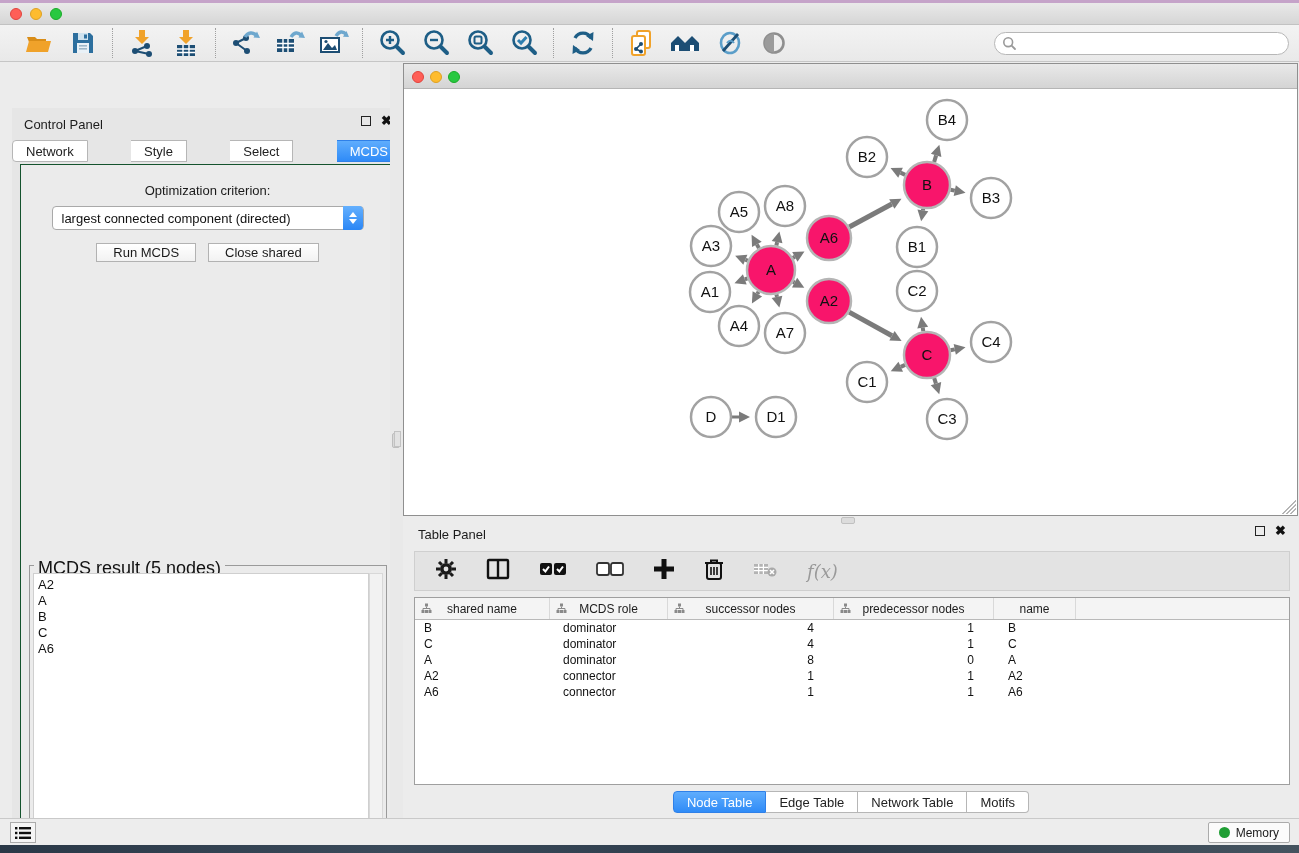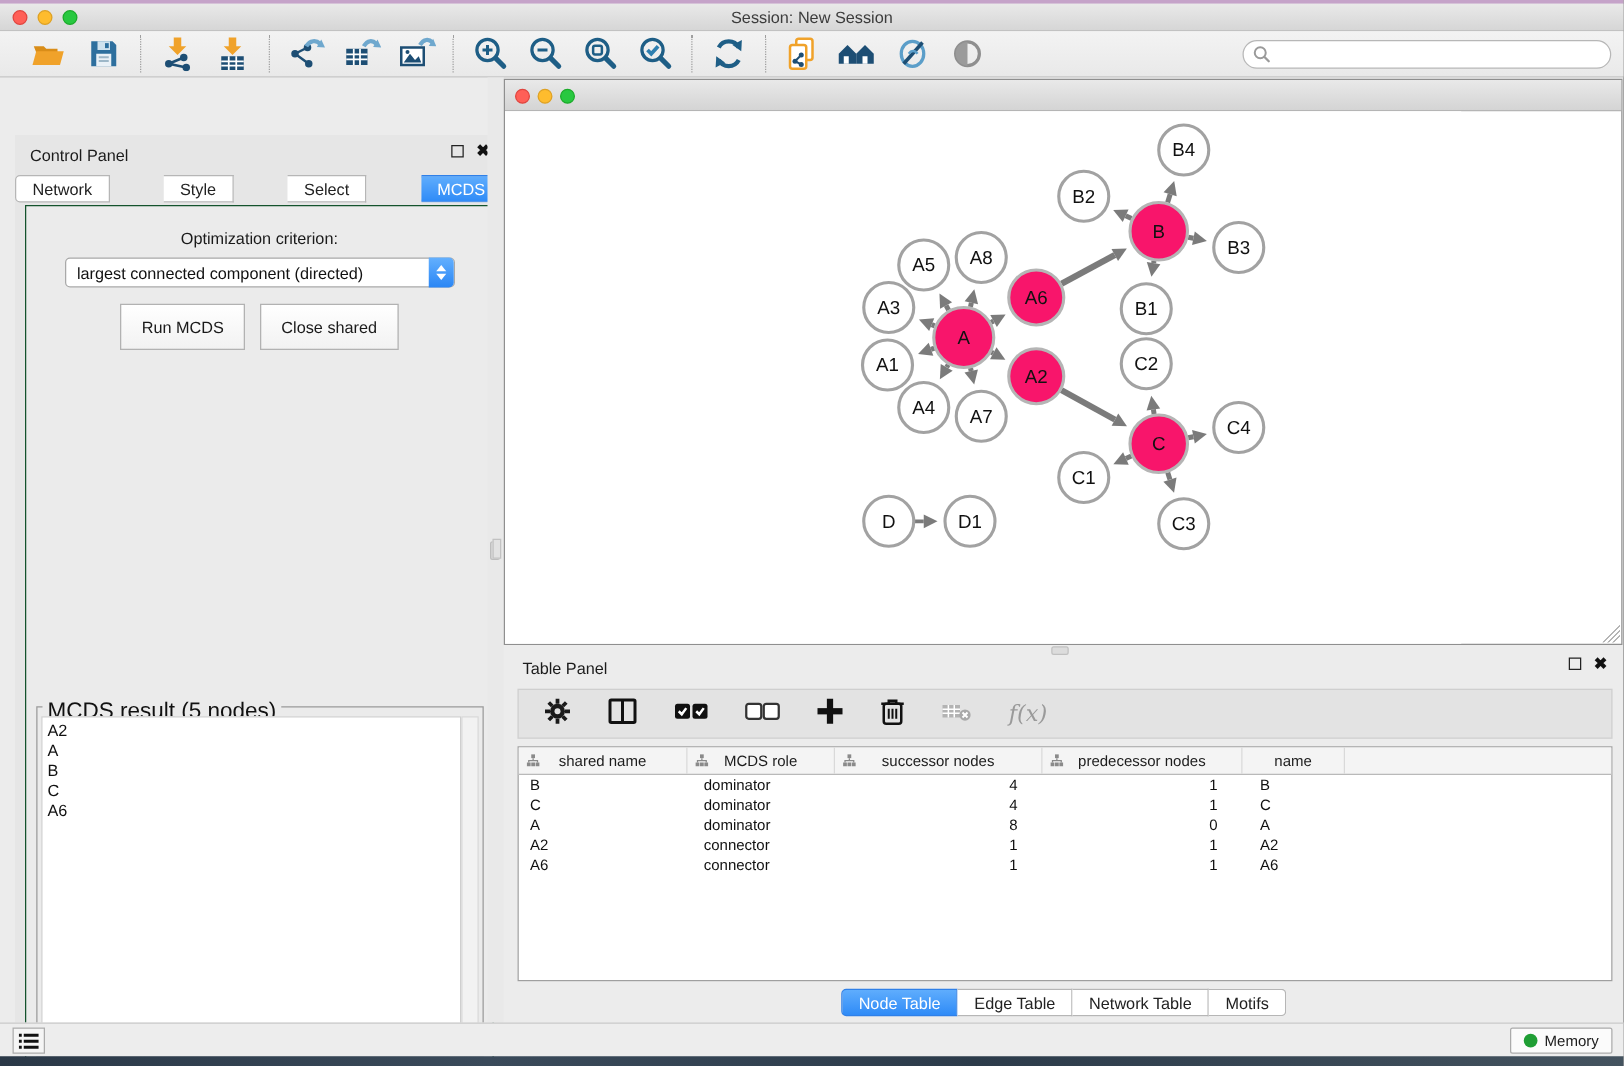--- a/index.html
+++ b/index.html
@@ -73,21 +73,21 @@
   .combo-btn {
     position:absolute; right:0; top:-1px; width:20px; height:24px; border-radius:0 4px 4px 0;
     background:linear-gradient(#64b0fe,#2a86f5); display:flex; flex-direction:column;
     align-items:center; justify-content:center; gap:2px;
   }
   .chev { width:0; height:0; border-left:4px solid transparent; border-right:4px solid transparent; }
   .chev.up { border-bottom:5px solid #fff; }
   .chev.down { border-top:5px solid #fff; }
   .btn-row { display:flex; justify-content:center; gap:12px; margin-top:13px; }
   .push-btn {
-    height:37px; padding:0 16px; background:linear-gradient(#ffffff,#f2f2f2);
+    height:19px; padding:0 16px; background:linear-gradient(#ffffff,#f2f2f2);
     border:1px solid #b2b2b2; border-radius:0; font-size:13px; color:#1a1a1a;
     display:flex; align-items:center;
   }
   .result-box {
     position:absolute; left:8px; top:400px; width:358px; height:280px;
     border:1px solid #9a9a9a;
   }
   .result-legend {
     position:absolute; left:4px; top:-8px; background:#ebebeb; padding:0 4px;
     font-size:18px; color:#111;
@@ -160,21 +160,20 @@
 
 <div class="screen">
   <div class="top-strip"></div>
 
   <div class="titlebar">
     <div class="lights">
       <div class="light l-red"></div>
       <div class="light l-yellow"></div>
       <div class="light l-green"></div>
     </div>
-    <div class="title">Session: New Session</div>
   </div>
 
   <div class="toolbar">
     <div class="tgroup">
       <div class="tbtn">
         <svg width="30" height="26" viewBox="0 0 30 26">
             <path d="M3 7 h8 l2 2 h9 v3 h-17 z" fill="#d98d18"></path>
             <path d="M2 22 L5 11 h22 l-3 11 z" fill="#f0a22a"></path>
           </svg>
       </div>

